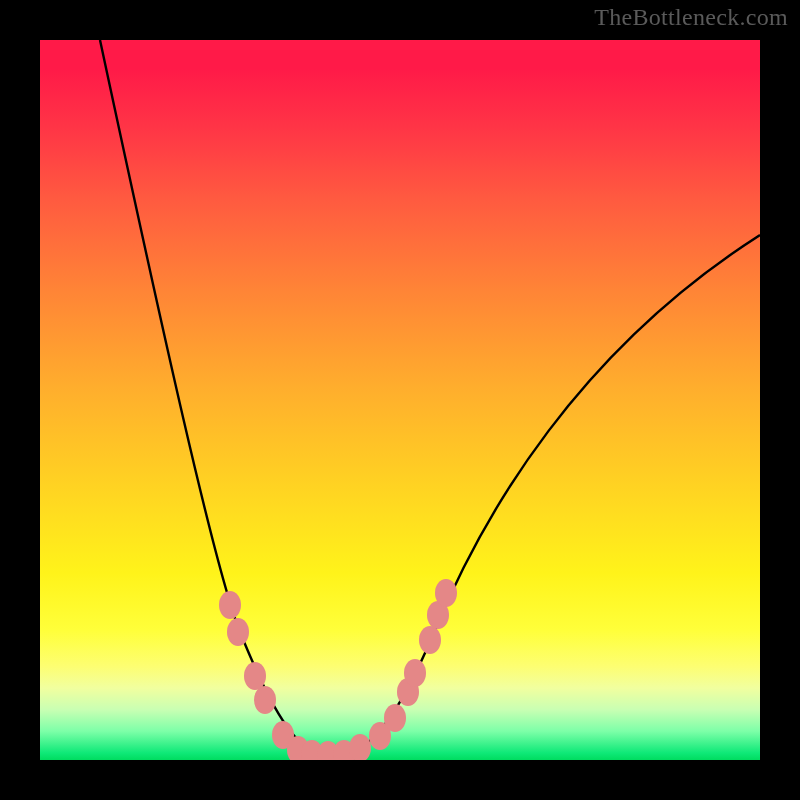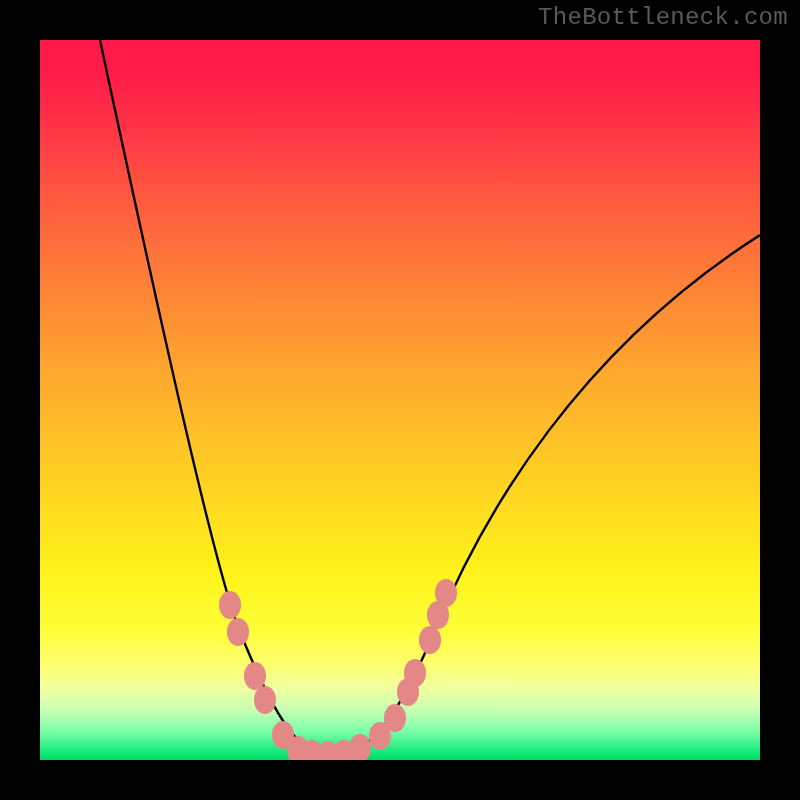--- a/index.html
+++ b/index.html
@@ -37,21 +37,21 @@
       #c9ffb3 93%,
       #7dffa8 96%,
       #0fe978 99%,
       #00dc5f 100%
     );
   }
   .watermark {
     position: absolute;
     top: 4px;
     right: 12px;
-    font-family: Liberation Mono, monospace;
+    font-family: Liberation Serif, serif;
     font-size: 24px;
     color: #5a5a5a;
     letter-spacing: 0.3px;
     user-select: none;
   }
   svg.curve {
     position: absolute;
     inset: 0;
     width: 720px;
     height: 720px;

